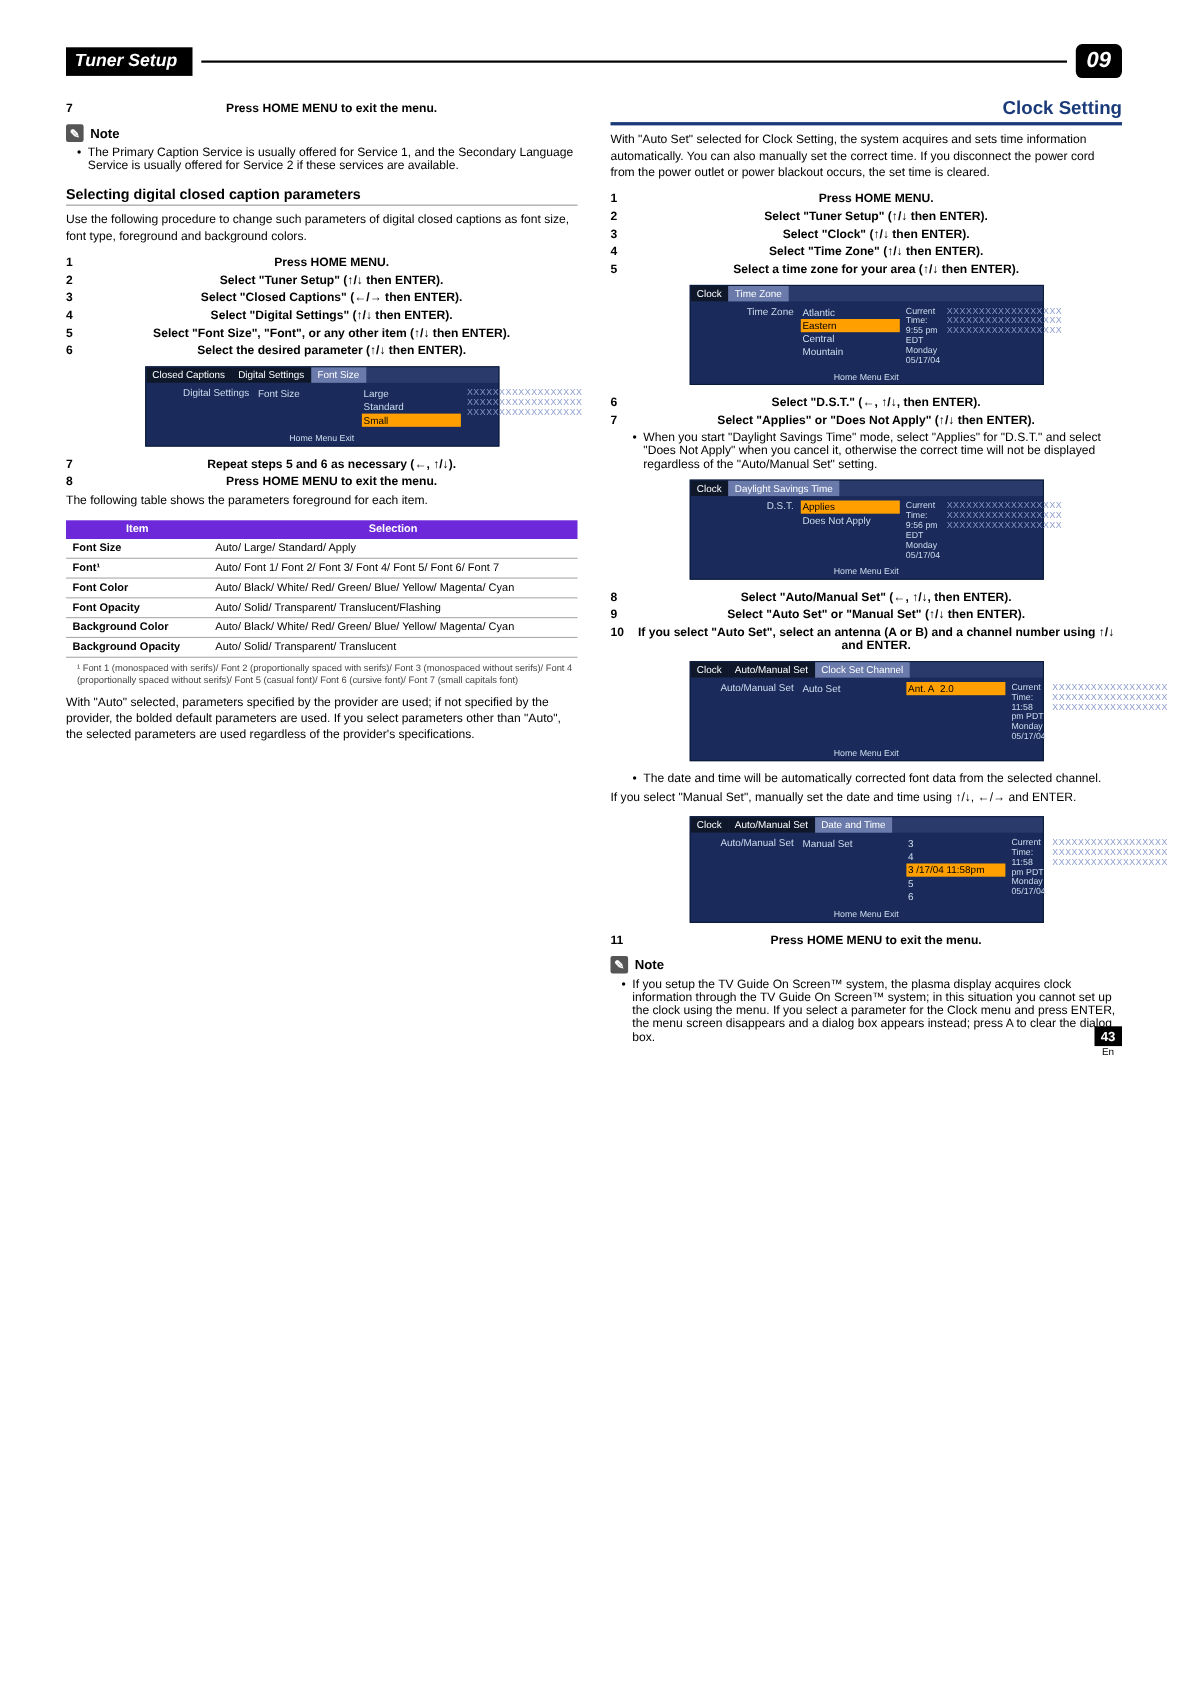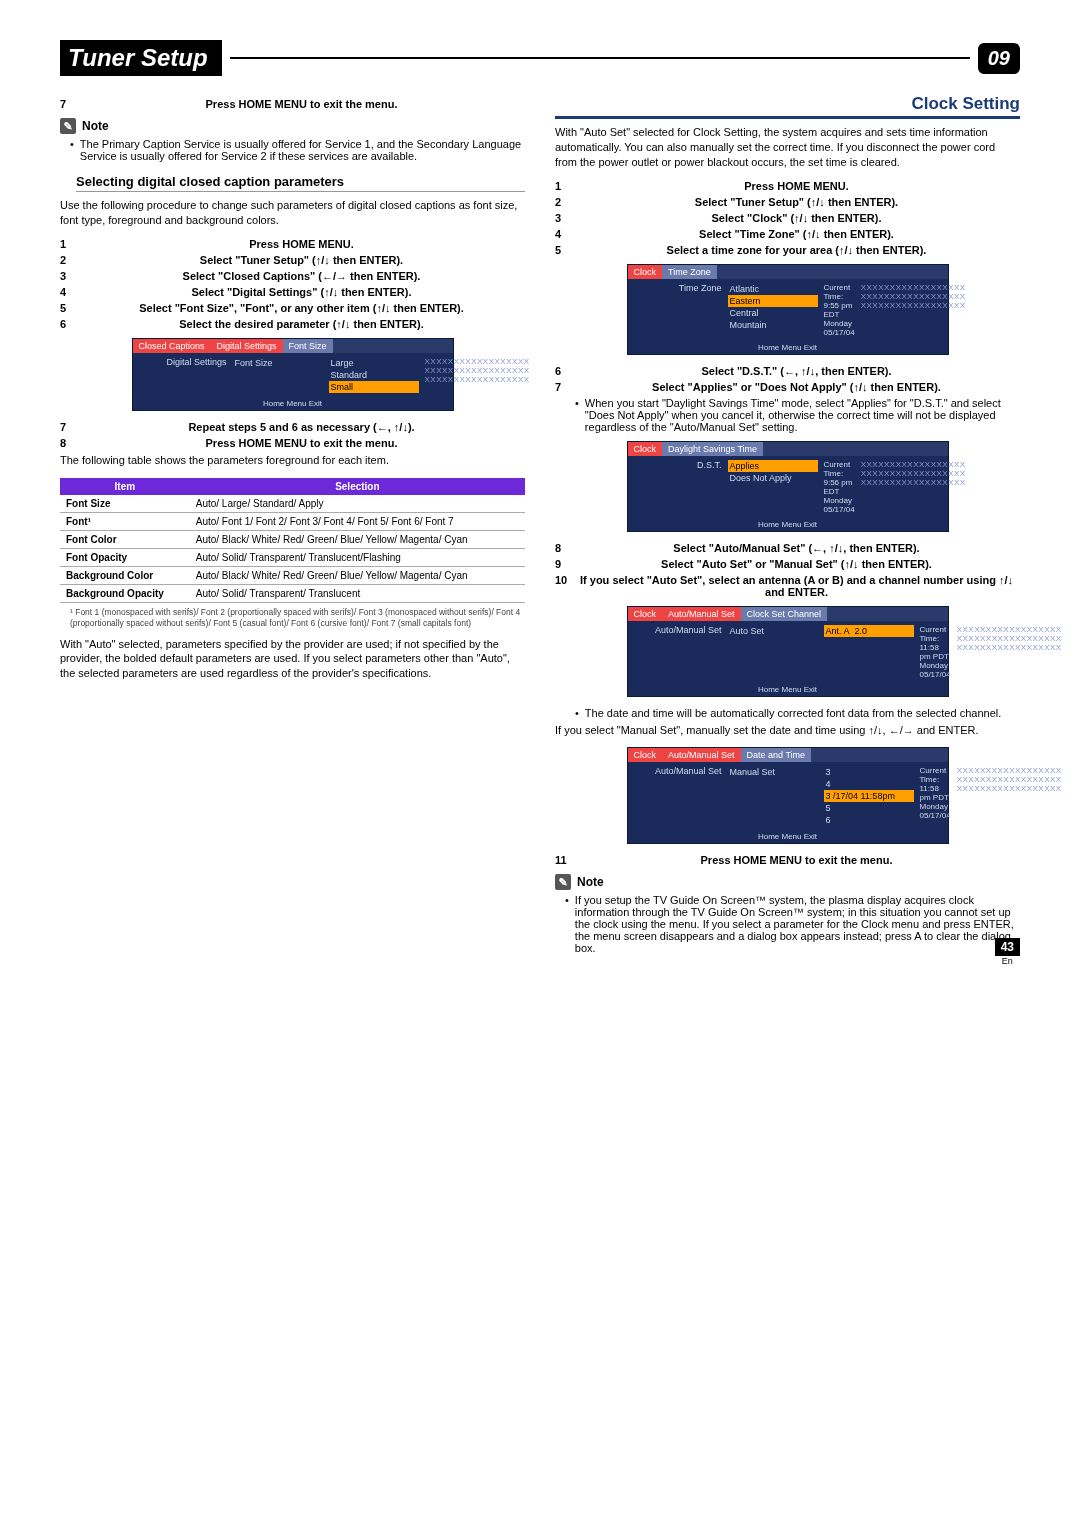--- a/index.html
+++ b/index.html
@@ -16,21 +16,21 @@
     position: relative;
   }
   .header-bar {
     display: flex;
     align-items: center;
     margin-bottom: 18px;
   }
   .chapter-title {
     background: #000;
     color: #fff;
-    font-size: 24px;
+    font-size: 16px;
     font-weight: bold;
     padding: 4px 14px 4px 8px;
     font-style: italic;
   }
   .chapter-line {
     flex: 1;
     height: 2px;
     background: #000;
     margin: 0 8px;
   }
@@ -94,21 +94,21 @@
   }
   .bullet::before {
     content: "•";
     margin-right: 6px;
   }
   .sub-head {
     font-weight: bold;
     font-size: 13px;
     border-bottom: 1px solid #999;
     padding-bottom: 2px;
-    margin: 12px 0 6px 16px;
+    margin: 12px 0 6px 0;
   }
   .section-head {
     font-weight: bold;
     font-size: 17px;
     color: #1a3a7a;
     border-bottom: 3px solid #1a3a7a;
     padding-bottom: 2px;
     margin: 0 0 6px 0;
     text-align: right;
   }
@@ -119,21 +119,21 @@
     width: 320px;
     margin: 8px auto 10px auto;
     border: 1px solid #0a1a3a;
   }
   .osd-tabs {
     display: flex;
     background: #2a3a6a;
   }
   .osd-tab {
     padding: 2px 6px;
-    background: #ef4444;
+    background: #0f172a;
   }
   .osd-tab.active { background: #6a7aaa; }
   .osd-body {
     display: flex;
     padding: 4px;
     gap: 6px;
   }
   .osd-left { flex: 0 0 90px; text-align: right; color:#cde;}
   .osd-mid { flex: 0 0 90px; }
   .osd-opt { padding: 1px 2px; color:#cde;}

